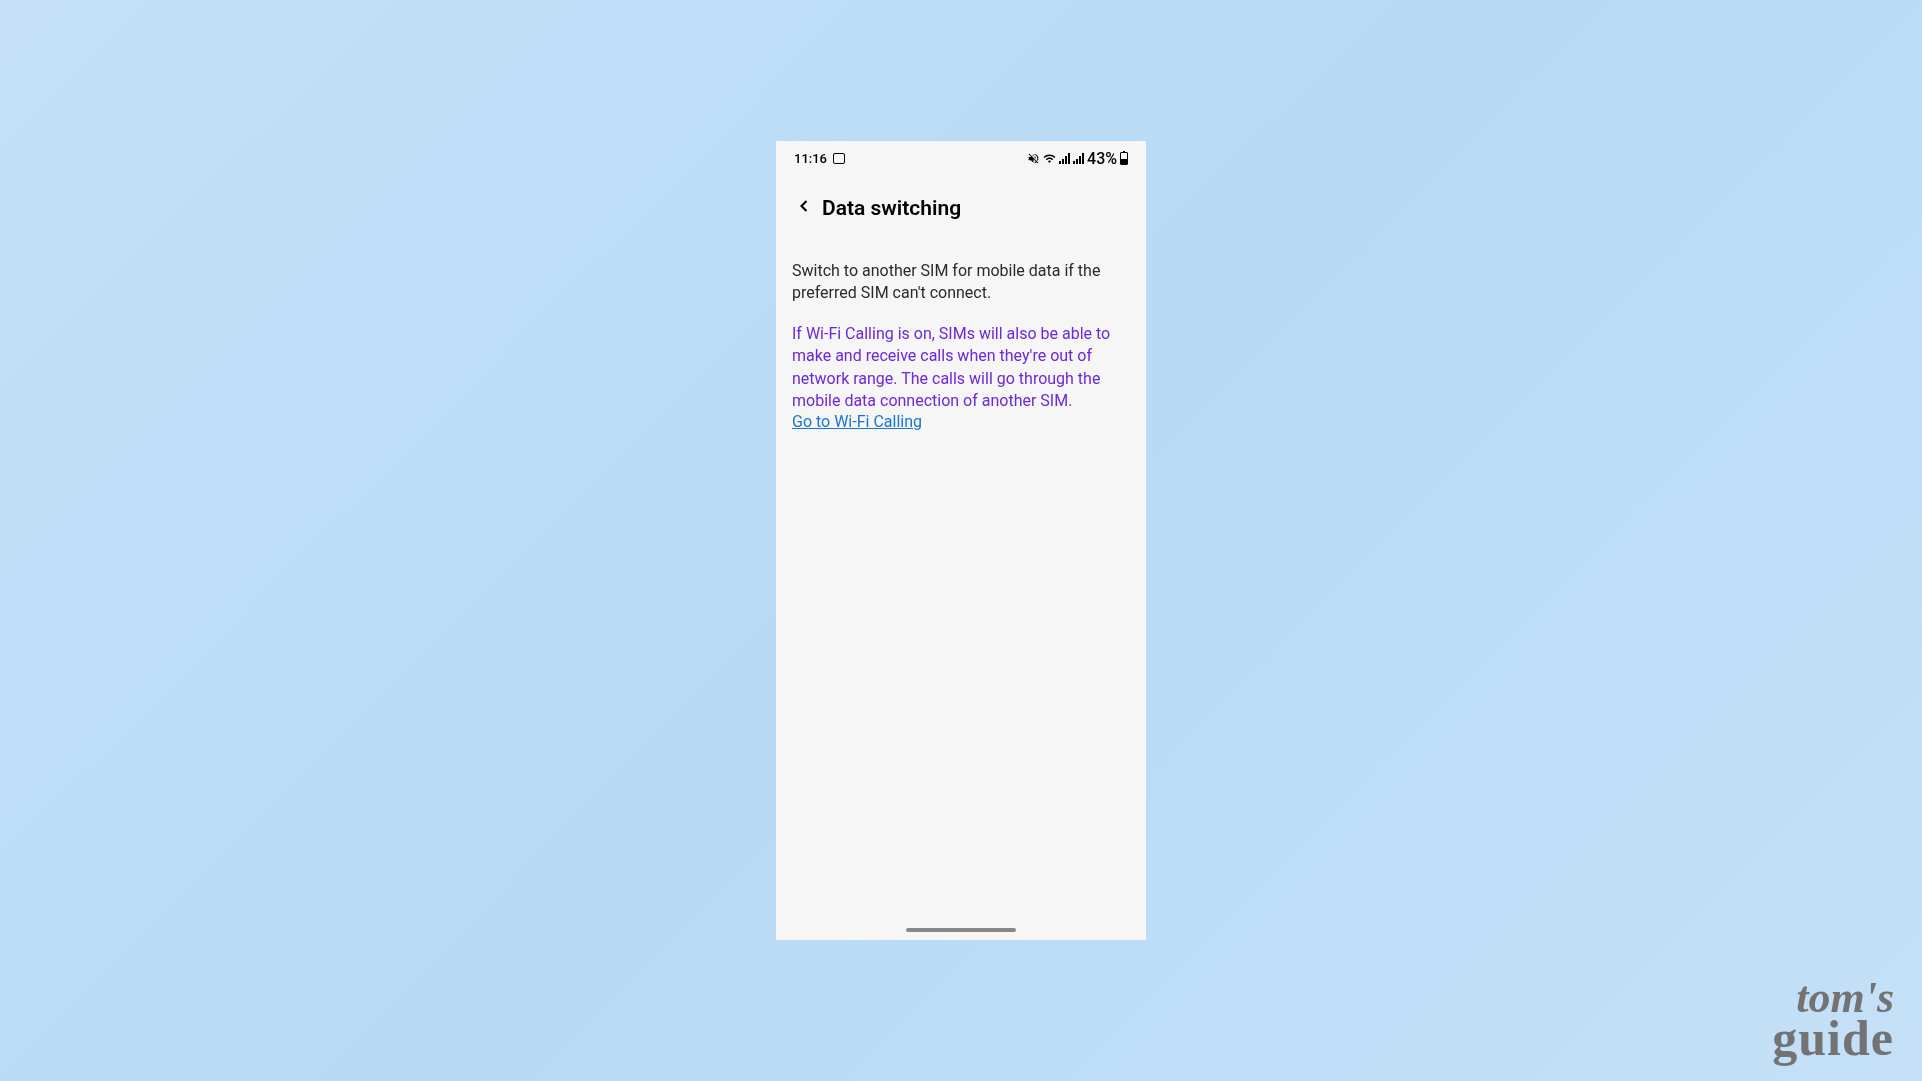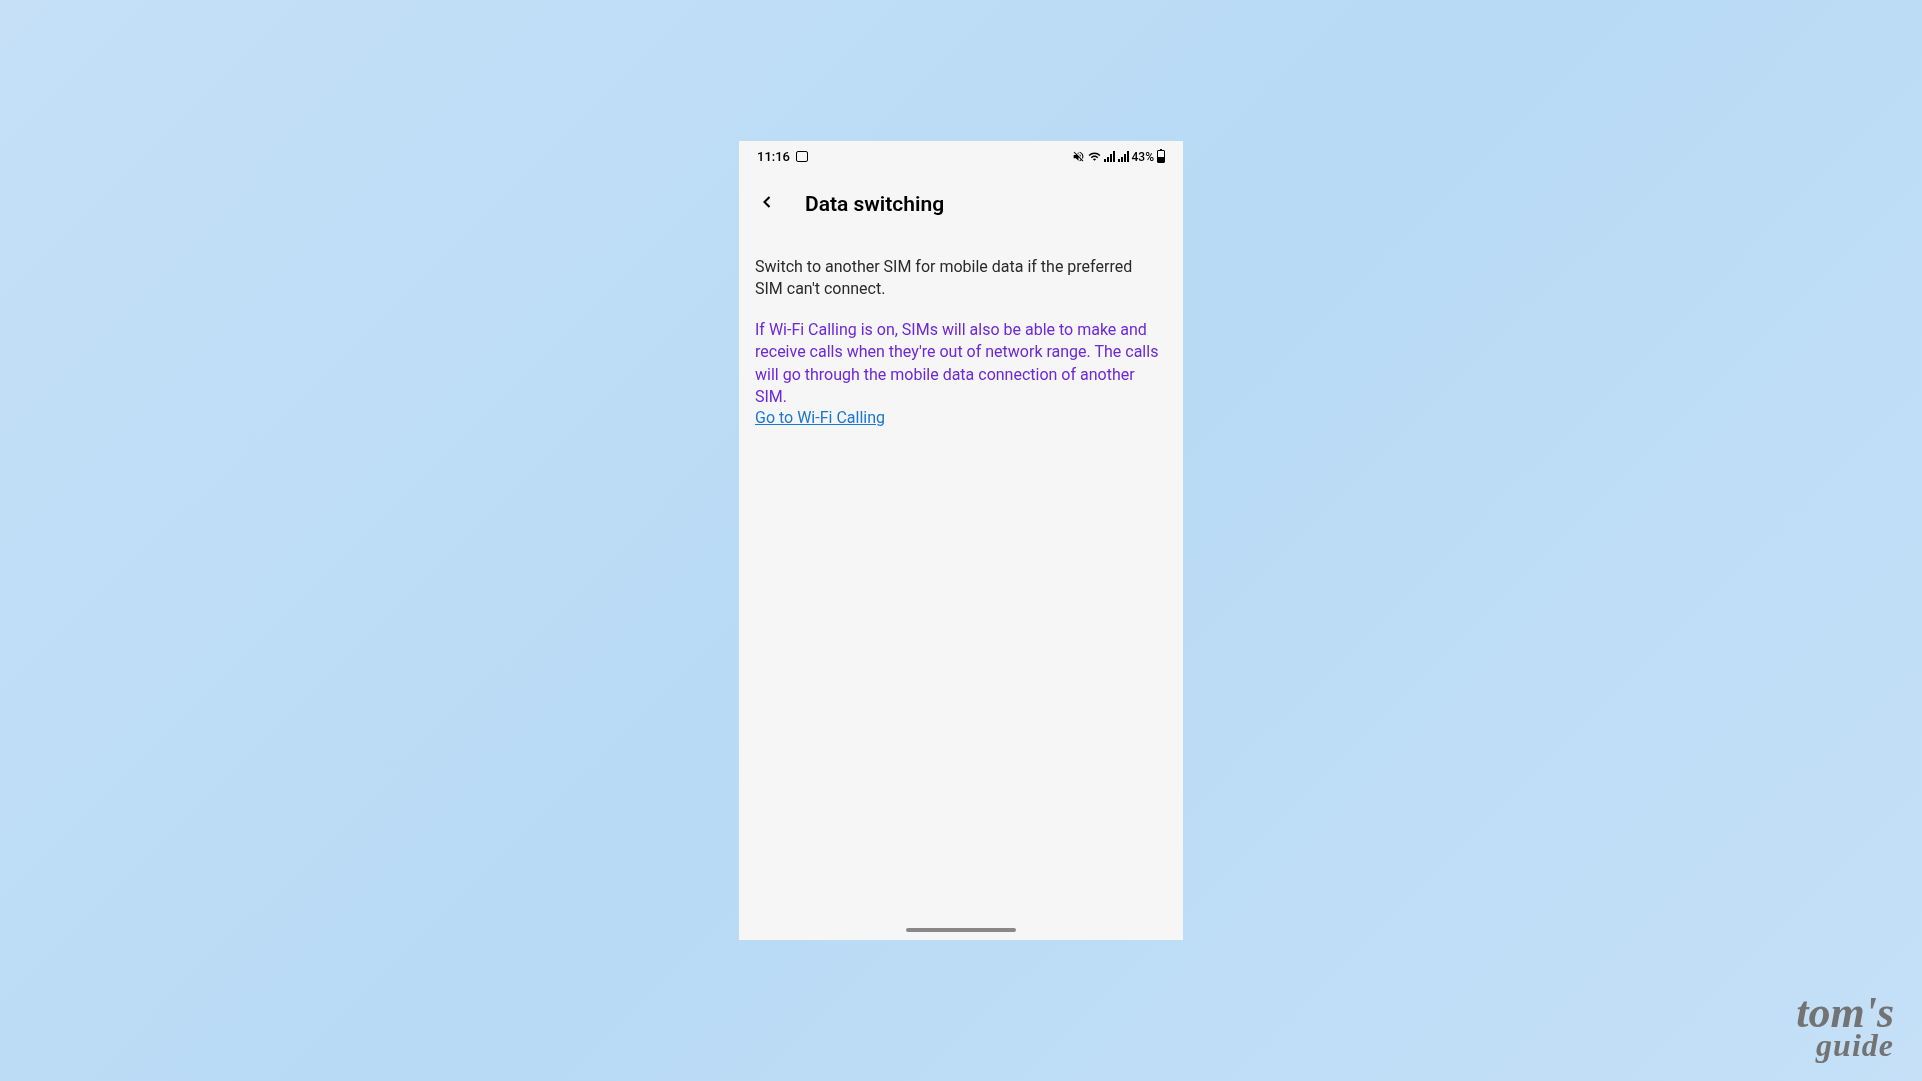--- a/index.html
+++ b/index.html
@@ -11,21 +11,21 @@
       width: 1922px;
       height: 1081px;
       background: linear-gradient(135deg, #c5e0f7 0%, #b8daf5 50%, #c5e0f7 100%);
       font-family: -apple-system, BlinkMacSystemFont, 'Segoe UI', Roboto, sans-serif;
       display: flex;
       justify-content: center;
       align-items: center;
       position: relative;
     }
     .phone-screen {
-      width: 444px;
+      width: 370px;
       height: 799px;
       background: #f6f6f6;
       position: relative;
       overflow: hidden;
     }
     .status-bar {
       display: flex;
       justify-content: space-between;
       align-items: center;
       padding: 8px 18px 6px 18px;
@@ -35,31 +35,31 @@
     }
     .status-left {
       display: flex;
       align-items: center;
       gap: 6px;
     }
     .status-right {
       display: flex;
       align-items: center;
       gap: 3px;
-      font-size: 12px;
+      font-size: 16px;
     }
     .status-icon {
       display: inline-flex;
       align-items: center;
     }
     .header {
       display: flex;
       align-items: center;
       padding: 22px 18px 18px 18px;
-      gap: 28px;
+      gap: 8px;
     }
     .back-arrow {
       font-size: 22px;
       color: #000;
       cursor: pointer;
       line-height: 1;
     }
     .page-title {
       font-size: 21px;
       font-weight: 600;
@@ -136,23 +136,22 @@
       font-family: Georgia, serif;
       text-align: right;
       line-height: 0.85;
     }
     .watermark-top {
       font-size: 44px;
       font-weight: bold;
       font-style: italic;
     }
     .watermark-bottom {
-      font-size: 32px;
+      font-size: 50px;
       font-weight: bold;
-      font-style: italic;
       letter-spacing: 1px;
       margin-left: 24px;
     }
     .signal-bars {
       display: inline-flex;
       align-items: flex-end;
       gap: 1px;
       height: 11px;
     }
     .signal-bar {

